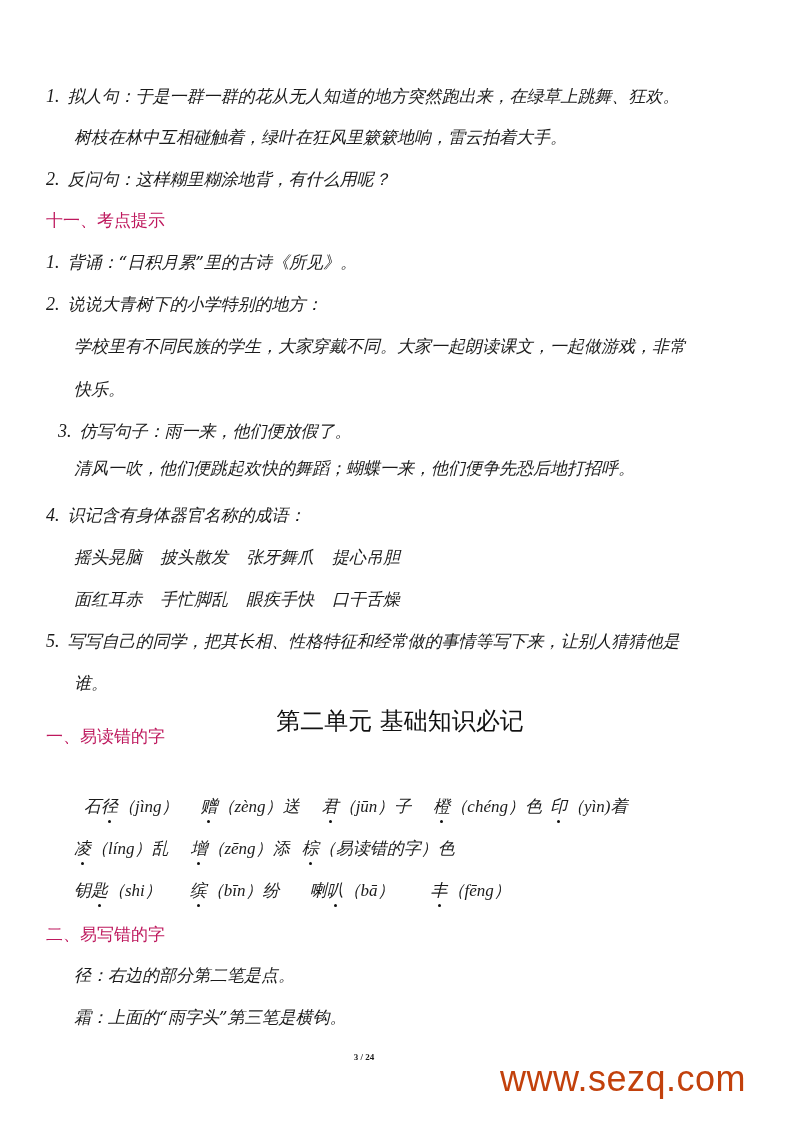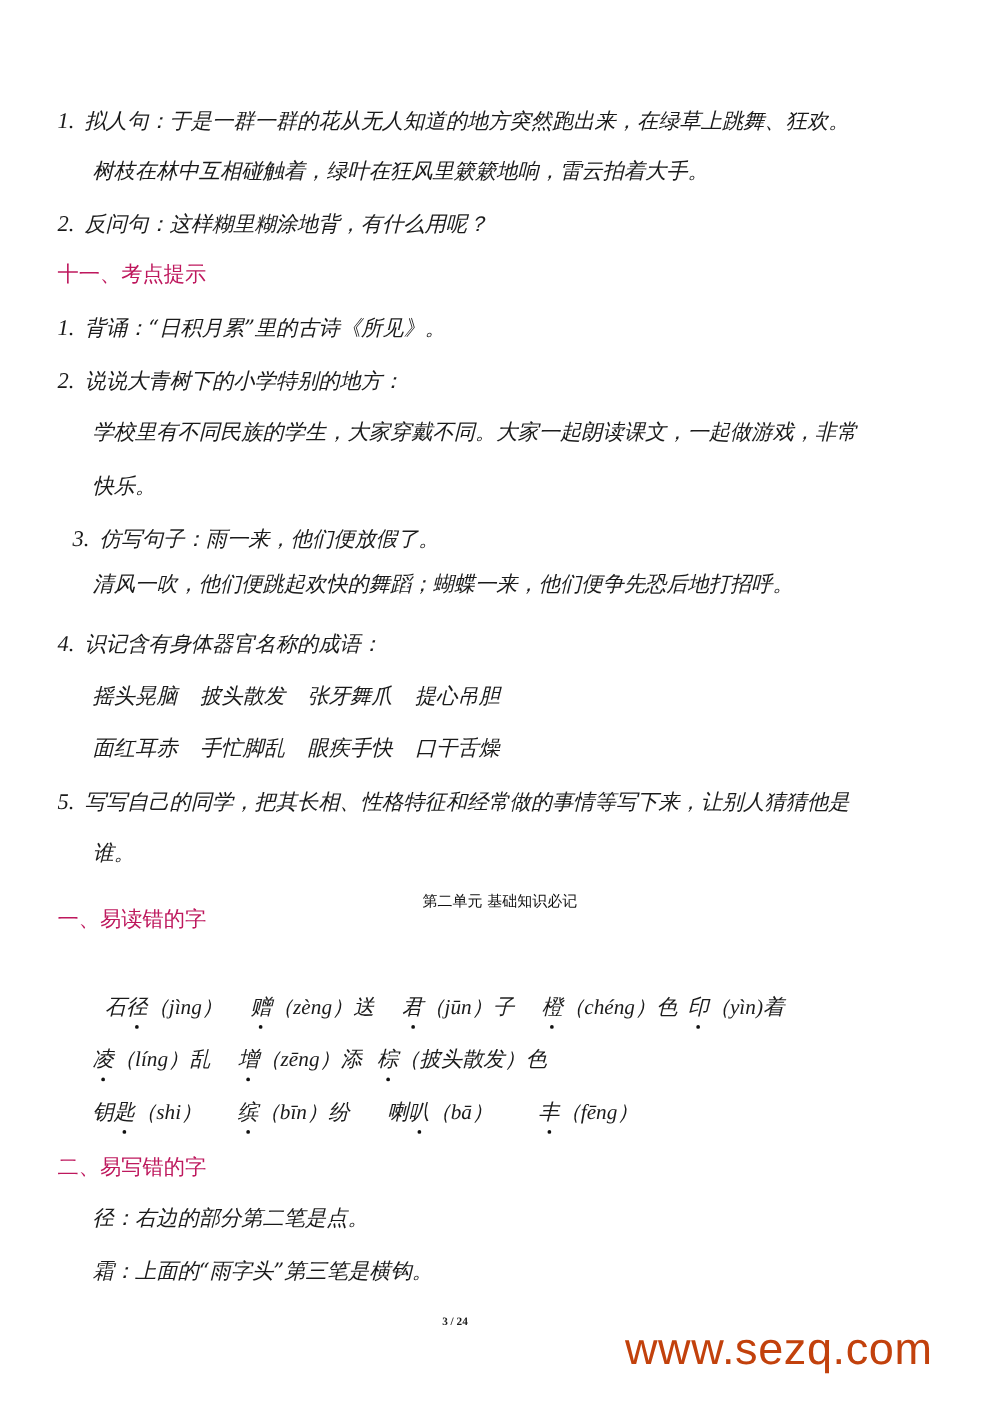--- a/index.html
+++ b/index.html
@@ -3,21 +3,21 @@
 <meta charset="utf-8">
 <style>
   html, body { margin:0; padding:0; background:#ffffff; }
   body { width:800px; height:1131px; position:relative; overflow:hidden;
          font-family: "DejaVu Serif", "Liberation Serif", serif; color:#1a1a1a; }
   .line { position:absolute; font-size:17px; line-height:24px; white-space:nowrap;font-style:italic; }
   .num { font-family: "Liberation Serif", serif; font-size:18px; margin-right:8px; }
   .heading { position:absolute; font-family: "DejaVu Sans", "Liberation Sans", sans-serif;
              font-size:17px; line-height:24px; color:#be185d; }
   .unit-title { position:absolute; left:0; width:800px; text-align:center;
-                font-family: "DejaVu Sans", "Liberation Sans", sans-serif; font-size:12px;
+                font-family: "DejaVu Sans", "Liberation Sans", sans-serif; font-size:24px;
                 line-height:26px; top:708px; color:#111; }
   .dot { position:relative; display:inline-block; }
   .dot::after { content:""; position:absolute; left:50%; bottom:-5px; width:3px; height:3px;
                 margin-left:-1.5px; background:#111; border-radius:50%; }
   .py { font-family: "Liberation Serif", serif; font-size:17px; }
   .gap { display:inline-block; }
   .idiom { display:inline-block; margin-right:18px; }
   .footer-page { position:absolute; top:1052px; left:0; width:728px; text-align:center;
                  font-family:"Liberation Serif", serif; font-weight:bold; font-size:9px; }
   .watermark { position:absolute; top:1058px; left:500px; font-family:"Liberation Sans", sans-serif;
@@ -69,21 +69,21 @@
 
 <div class="unit-title">第二单元  基础知识必记</div>
 
 <div class="heading" style="top:724px;left:46px;">一、易读错的字</div>
 
 <div class="line" style="top:794px;left:84px;">
   <span><span>石</span><span class="dot">径</span><span class="py">（jìng）</span><span></span></span><span class="gap" style="width:22px"></span><span><span></span><span class="dot">赠</span><span class="py">（zèng）</span><span>送</span></span><span class="gap" style="width:22px"></span><span><span></span><span class="dot">君</span><span class="py">（jūn）</span><span>子</span></span><span class="gap" style="width:22px"></span><span><span></span><span class="dot">橙</span><span class="py">（chéng）</span><span>色</span></span><span class="gap" style="width:8px"></span><span><span></span><span class="dot">印</span><span class="py">（yìn)</span><span>着</span></span>
 </div>
 
 <div class="line" style="top:836px;left:74px;">
-  <span><span></span><span class="dot">凌</span><span class="py">（líng）</span><span>乱</span></span><span class="gap" style="width:22px"></span><span><span></span><span class="dot">增</span><span class="py">（zēng）</span><span>添</span></span><span class="gap" style="width:12px"></span><span><span></span><span class="dot">棕</span><span class="py">（披头散发）</span><span>色</span></span>
+  <span><span></span><span class="dot">凌</span><span class="py">（líng）</span><span>乱</span></span><span class="gap" style="width:22px"></span><span><span></span><span class="dot">增</span><span class="py">（zēng）</span><span>添</span></span><span class="gap" style="width:12px"></span><span><span></span><span class="dot">棕</span><span class="py">（易读错的字）</span><span>色</span></span>
 </div>
 
 <div class="line" style="top:878px;left:74px;">
   <span><span>钥</span><span class="dot">匙</span><span class="py">（shi）</span><span></span></span><span class="gap" style="width:28px"></span><span><span></span><span class="dot">缤</span><span class="py">（bīn）</span><span>纷</span></span><span class="gap" style="width:30px"></span><span><span>喇</span><span class="dot">叭</span><span class="py">（bā）</span><span></span></span><span class="gap" style="width:36px"></span><span><span></span><span class="dot">丰</span><span class="py">（fēng）</span><span></span></span>
 </div>
 
 <div class="heading" style="top:922px;left:46px;">二、易写错的字</div>
 <div class="line" style="top:963px;left:74px;">径：右边的部分第二笔是点。</div>
 <div class="line" style="top:1005px;left:74px;">霜：上面的“雨字头”第三笔是横钩。</div>
 

